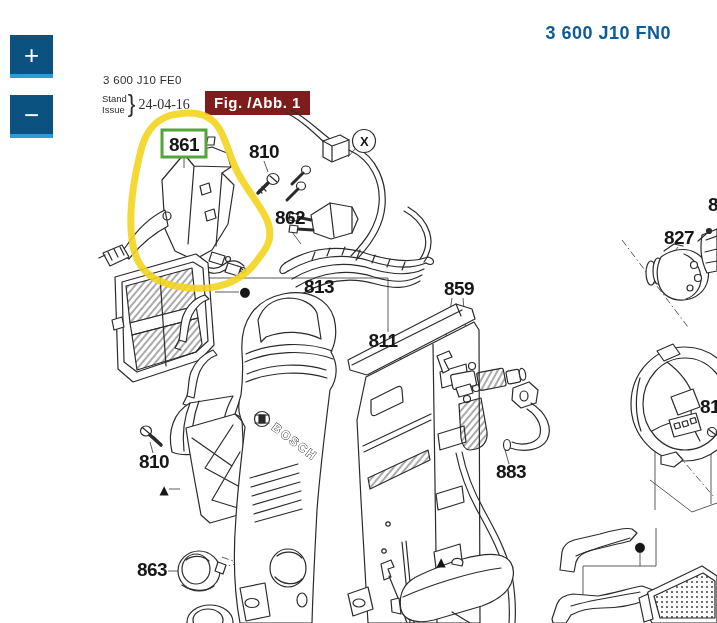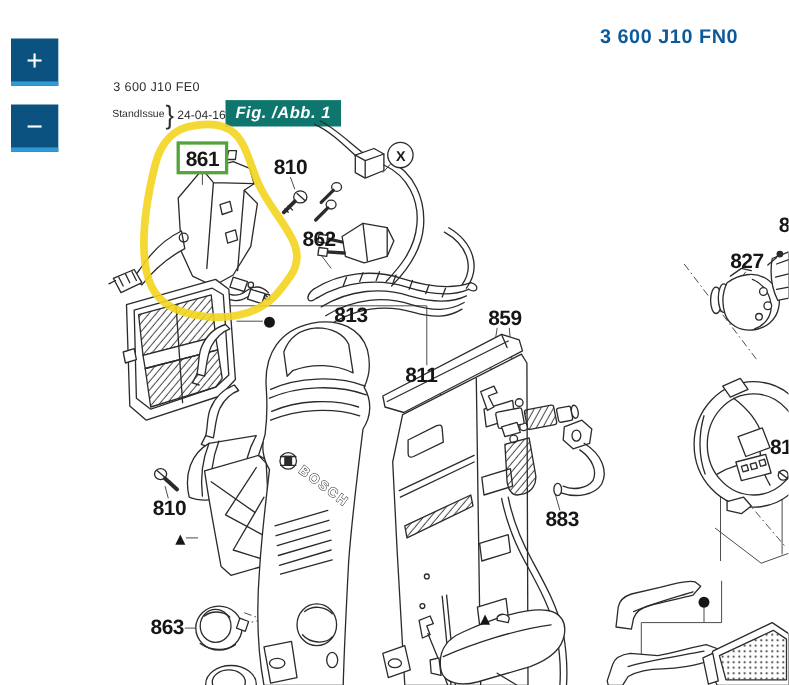--- a/index.html
+++ b/index.html
@@ -8,25 +8,25 @@
   .page-title{position:absolute;top:5px;right:28px;font-size:18px;font-weight:bold;
        color:#0d5a9b;letter-spacing:.5px;margin:18px;}
   .zoom-btn{position:absolute;left:10px;width:43px;height:43px;border:none;cursor:pointer;
        background:#0b5281;border-bottom:4px solid #2e9bd6;color:#fff;font-size:26px;
        font-family:"Liberation Sans",sans-serif;display:flex;align-items:center;
        justify-content:center;padding:0;line-height:1;}
   .zoom-in{top:35px;}
   .zoom-out{top:95px;}
   .doc-number{position:absolute;left:103px;top:74px;font-size:11.5px;color:#2e2e2e;letter-spacing:.3px;}
   .stand-issue{position:absolute;left:102px;top:91px;display:flex;align-items:center;color:#2e2e2e;}
-  .si-words{display:flex;flex-direction:row;font-size:9.5px;line-height:10.5px;}
+  .si-words{display:flex;flex-direction:column;font-size:9.5px;line-height:10.5px;}
   .brace{font-size:23px;font-weight:300;margin:0 3px 0 1px;transform:scaleY(1.05);}
-  .issue-date{font-size:11px;}
-  .fig-box{position:absolute;left:205px;top:91px;background:#0f766e;color:#fff;
-       font-size:15px;font-weight:bold;padding:3px 9px 4px 9px;letter-spacing:.5px;font-style:italic;}
+  .issue-date{font-size:14px;font-family:Liberation Serif, serif;}
+  .fig-box{position:absolute;left:205px;top:91px;background:#7f1d1d;color:#fff;
+       font-size:15px;font-weight:bold;padding:3px 9px 4px 9px;letter-spacing:.5px;}
   svg.diagram{position:absolute;left:0;top:0;}
   .art path,.art ellipse,.art circle,.art rect,.art polyline{
        stroke:#2b2b2b;stroke-width:1.2;fill:none;stroke-linecap:round;stroke-linejoin:round;}
   .art .solid{fill:#fff;}
   .thin path,.thin polyline{stroke:#4a4a4a;stroke-width:.9;fill:none;}
   .thin .dash{stroke-dasharray:7 3 1.5 3;}
   text.plabel{font-family:"Liberation Sans",sans-serif;font-weight:bold;font-size:19px;
        fill:#161616;letter-spacing:-.5px;}
   text.xlabel{font-size:13px;}
   text.marker{fill:#161616;font-size:12px;font-family:"DejaVu Sans",sans-serif;}

